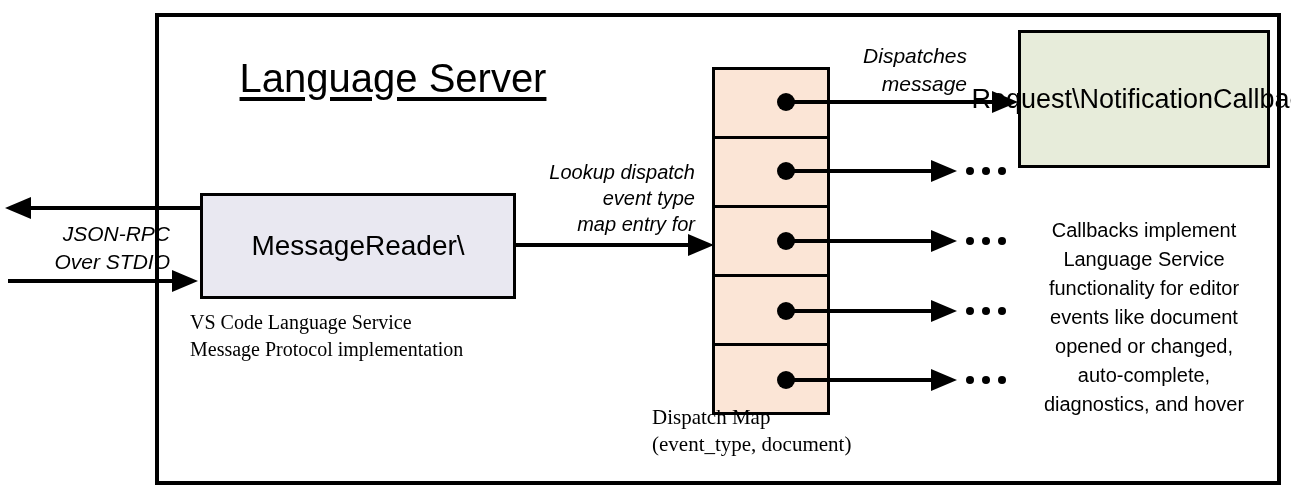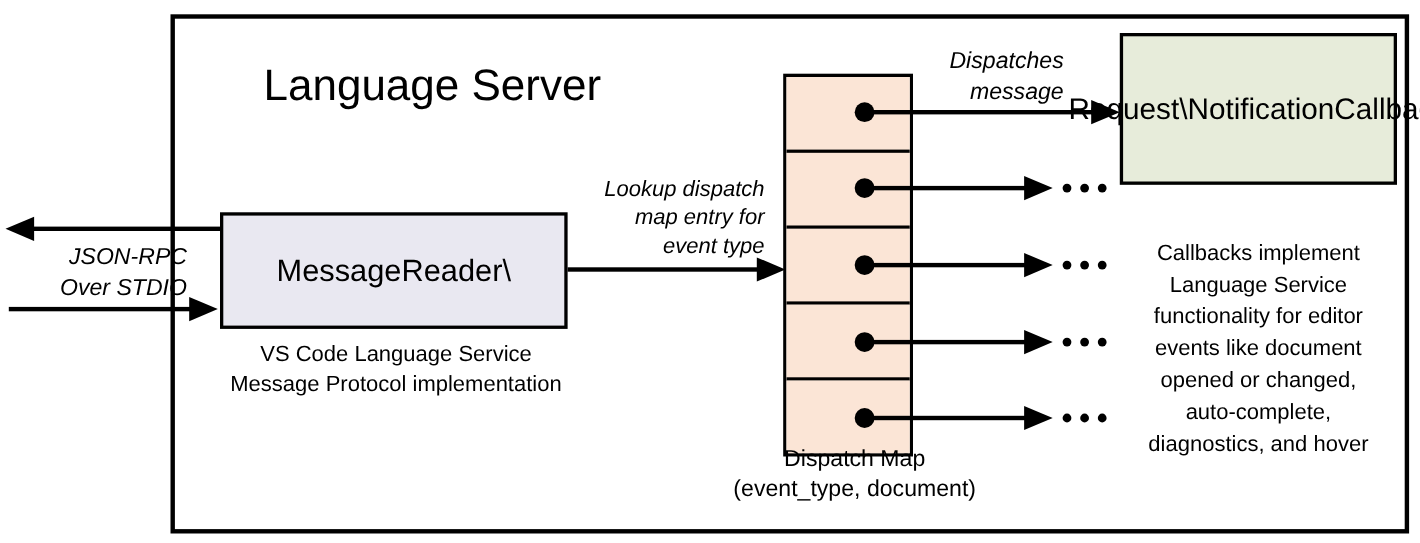--- a/index.html
+++ b/index.html
@@ -18,20 +18,21 @@
   .outer-box {
     left: 155px; top: 13px; width: 1126px; height: 472px;
     border: 4px solid #000;
     background: transparent;
   }
 
   .title {
     left: 228px; top: 52px; width: 330px;
     font-size: 40px; line-height: 52px;
     text-align: center;
+    text-decoration: underline;
     text-underline-offset: 5px;
     white-space: nowrap;
   }
 
   
   .hline { height: 4px; background: #000; }
   .head-right {
     width: 0; height: 0;
     border-top: 11px solid transparent;
     border-bottom: 11px solid transparent;
@@ -54,21 +55,21 @@
   .message-box {
     left: 200px; top: 193px; width: 316px; height: 106px;
     background: #E9E8F1; border: 3px solid #000;
     display: flex; flex-direction: row;
     align-items: center; justify-content: center;
     font-size: 28px; line-height: 36px;
     text-align: center; white-space: nowrap;
   }
   .caption {
     font-size: 20px; line-height: 27px;
-    text-align: center; white-space: nowrap;
+    white-space: nowrap; font-family: Liberation Serif, serif;
   }
   .message-caption { left: 190px; top: 309px; width: 340px; }
 
   .lookup-label { left: 515px; top: 159px; width: 180px; font-size: 20px; line-height: 26px; }
 
   
   .dispatch-map {
     left: 712px; top: 67px; width: 118px; height: 348px;
     border: 3px solid #000;
     display: flex; flex-direction: column;
@@ -138,22 +139,22 @@
   </div>
   <div class="abs caption message-caption">
     <div>VS Code Language Service</div>
     <div>Message Protocol implementation</div>
   </div>
 
   <div class="abs hline" style="left:516px; top:243px; width:174px;"></div>
   <div class="abs head-right" style="left:688px; top:234px;"></div>
   <div class="abs italic-label lookup-label">
     <div>Lookup dispatch</div>
+    <div>event type</div>
     <div>map entry for</div>
-    <div>event type</div>
   </div>
 
   <div class="abs dispatch-map">
     <div class="dispatch-cell"></div>
     <div class="dispatch-cell"></div>
     <div class="dispatch-cell"></div>
     <div class="dispatch-cell"></div>
     <div class="dispatch-cell"></div>
   </div>
 

